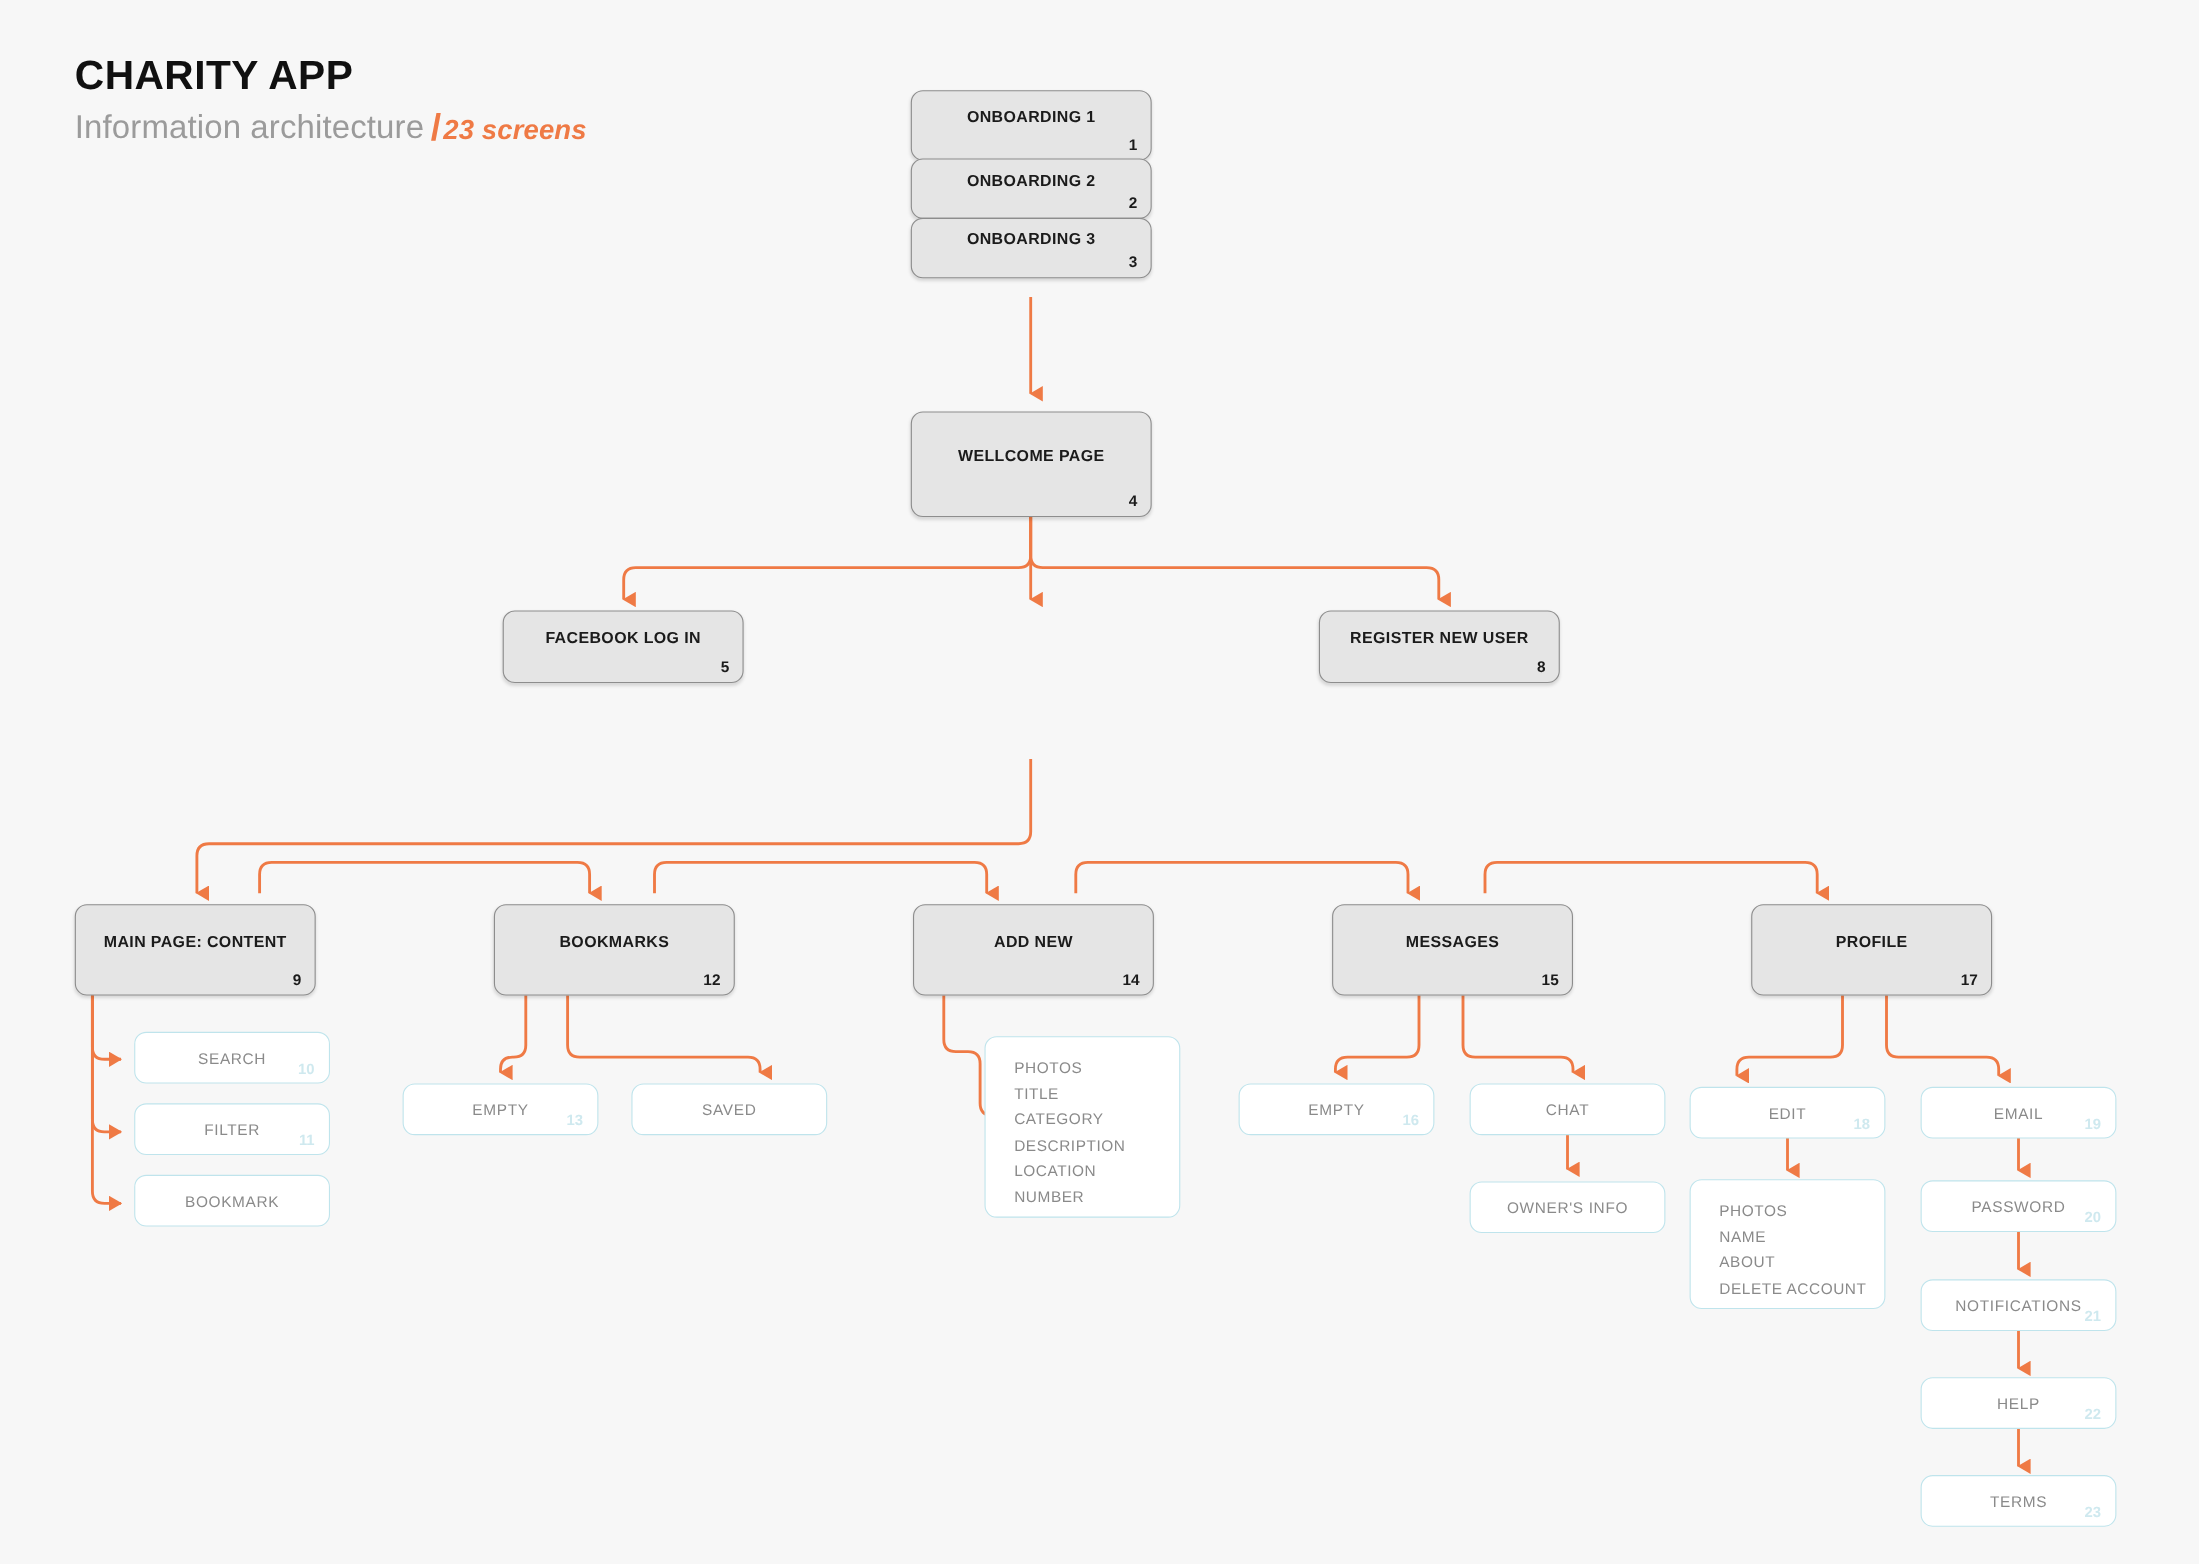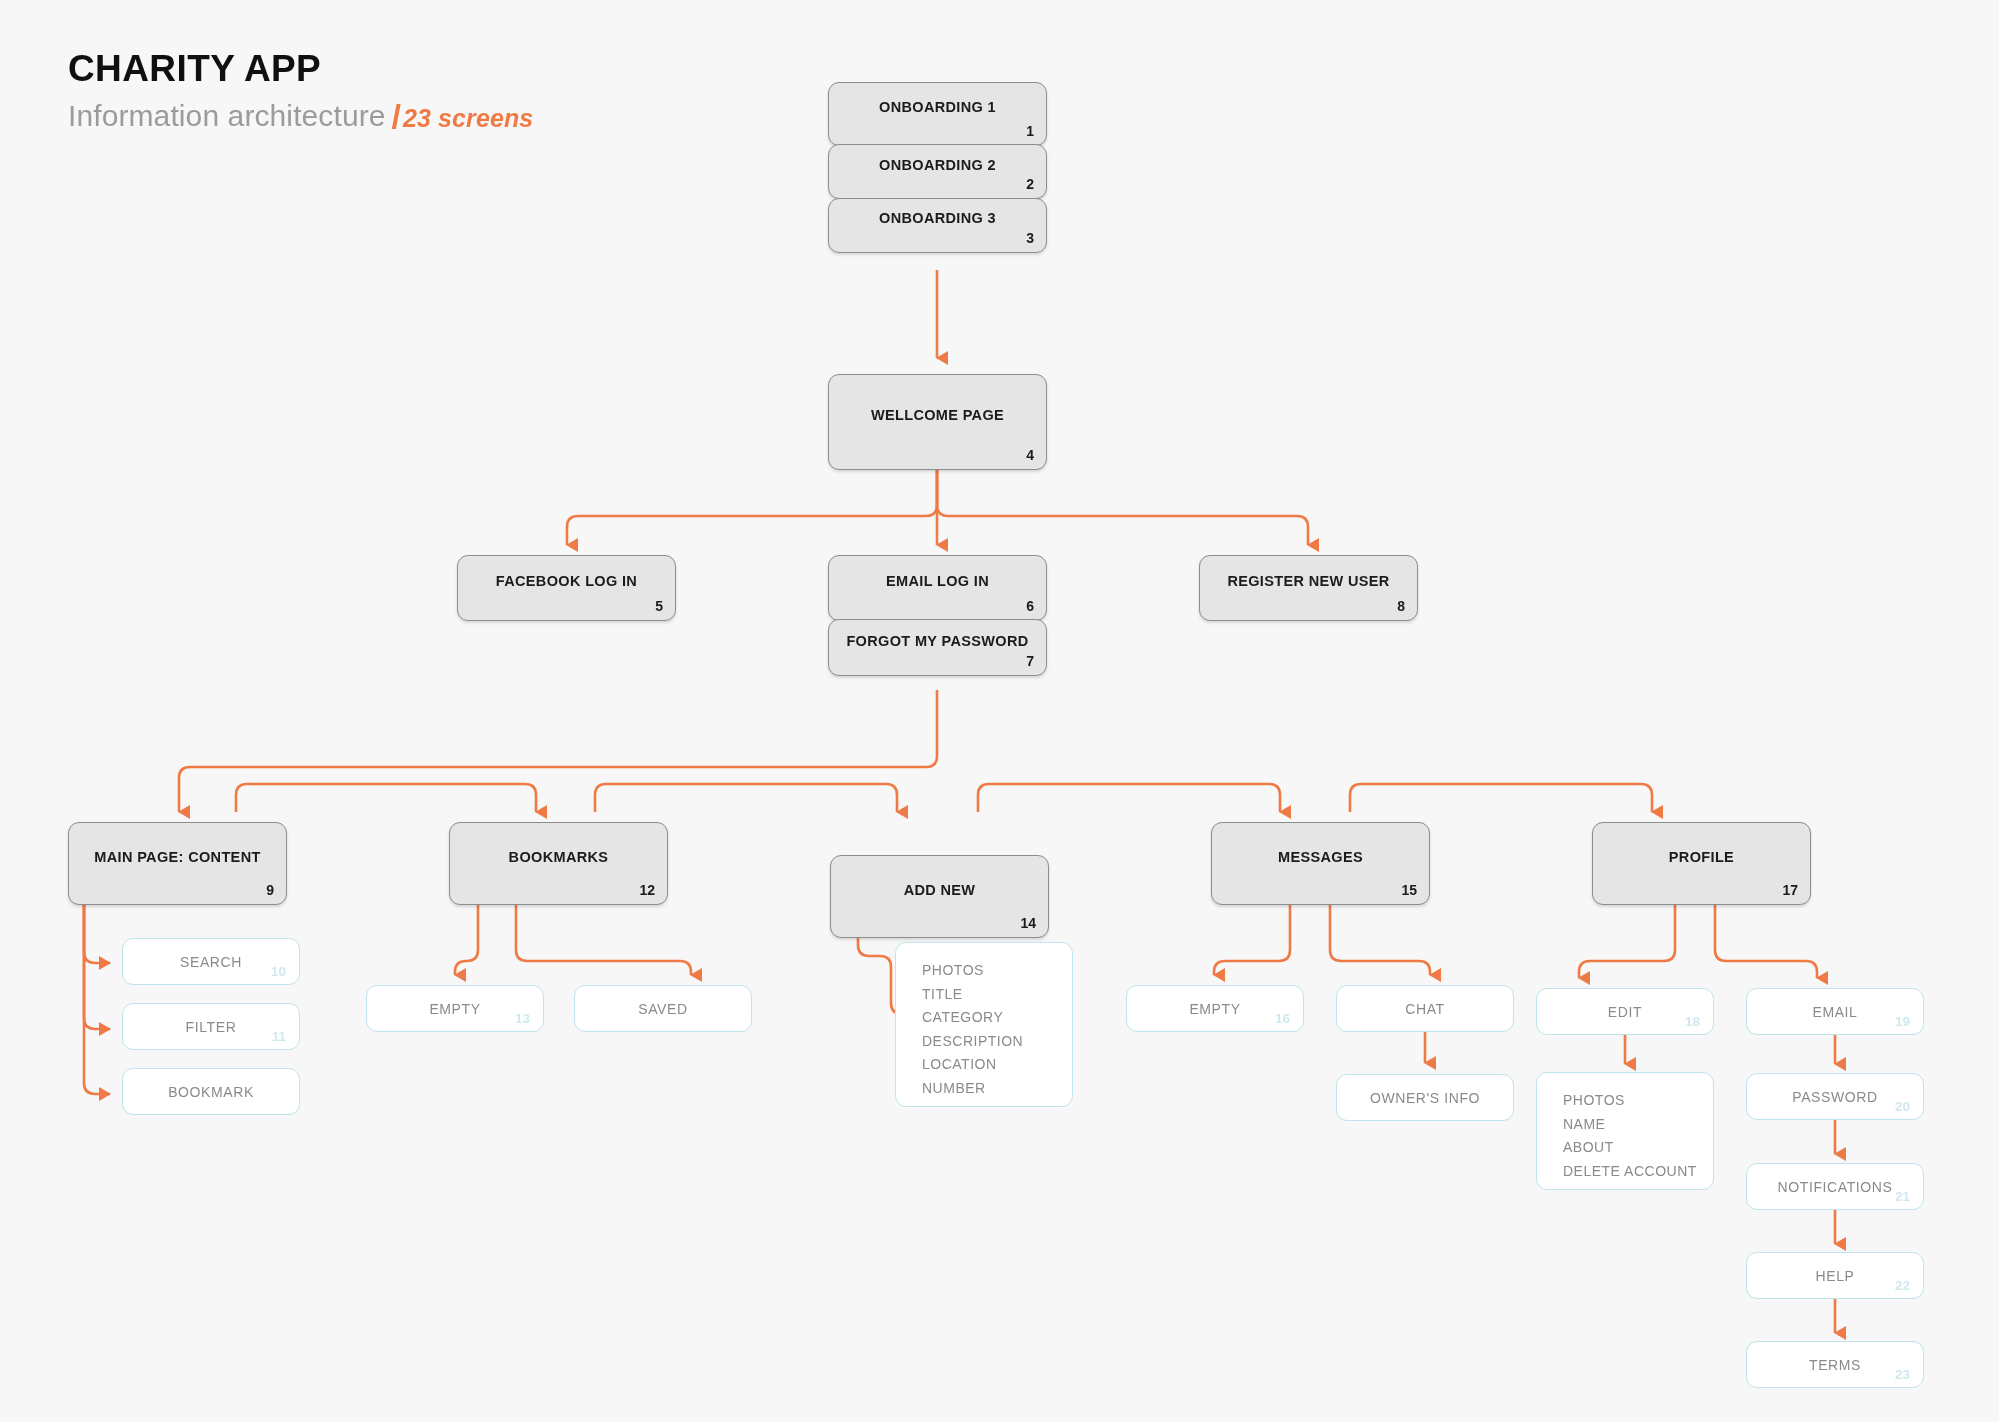--- a/index.html
+++ b/index.html
@@ -150,45 +150,35 @@
   <div class="node" style="left:828px;top:374px;width:219px;height:96px;">
     <div class="label">WELLCOME PAGE</div>
     <div class="num">4</div>
   </div>
 
   <div class="node" style="left:457px;top:555px;width:219px;height:66px;">
     <div class="label">FACEBOOK LOG IN</div>
     <div class="num">5</div>
   </div>
 
-  <div class="stack" style="left:828px;top:555px;width:219px;">
-    <div class="node" style="width:219px;height:66px;">
-      <div class="label">EMAIL LOG IN</div>
-      <div class="num">6</div>
-    </div>
-    <div class="node" style="width:219px;height:57px;">
-      <div class="label">FORGOT MY PASSWORD</div>
-      <div class="num">7</div>
-    </div>
-  </div>
 
   <div class="node" style="left:1199px;top:555px;width:219px;height:66px;">
     <div class="label">REGISTER NEW USER</div>
     <div class="num">8</div>
   </div>
 
   <div class="node" style="left:68px;top:822px;width:219px;height:83px;">
     <div class="label">MAIN PAGE: CONTENT</div>
     <div class="num">9</div>
   </div>
   <div class="node" style="left:449px;top:822px;width:219px;height:83px;text-decoration:underline;">
     <div class="label">BOOKMARKS</div>
     <div class="num">12</div>
   </div>
-  <div class="node" style="left:830px;top:855px;width:219px;height:83px;">
+  <div class="node" style="left:830px;top:822px;width:219px;height:83px;">
     <div class="label">ADD NEW</div>
     <div class="num">14</div>
   </div>
   <div class="node" style="left:1211px;top:822px;width:219px;height:83px;">
     <div class="label">MESSAGES</div>
     <div class="num">15</div>
   </div>
   <div class="node" style="left:1592px;top:822px;width:219px;height:83px;">
     <div class="label">PROFILE</div>
     <div class="num">17</div>

